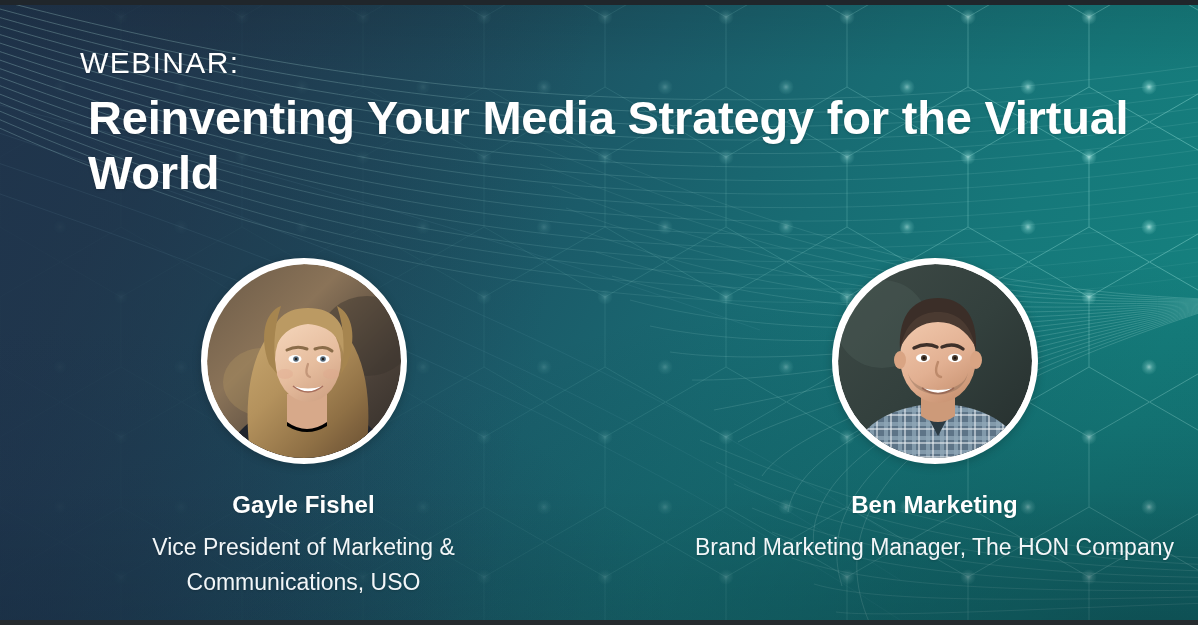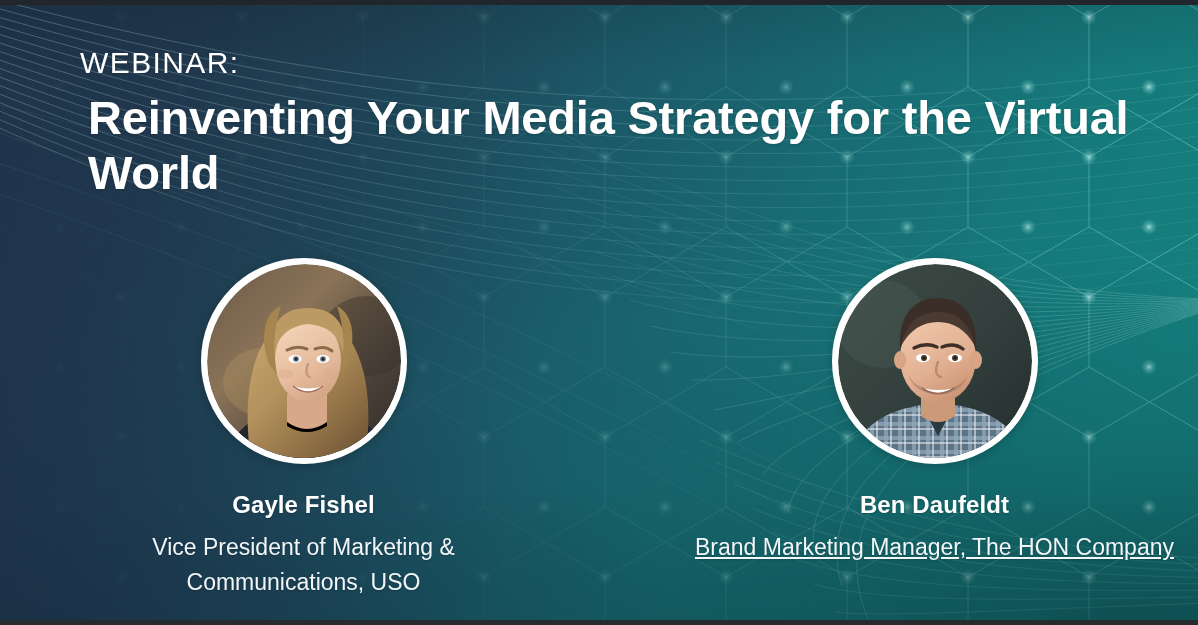--- a/index.html
+++ b/index.html
@@ -142,21 +142,21 @@
   }
   .speaker-role {
     color: #f2f6f8;
     font-size: 23px;
     font-weight: 400;
     line-height: 35px;
     margin: 8px;
     max-width: 470px;
     text-shadow: 0 1px 2px rgba(0,0,0,0.18);
   }
-  .speaker-right .speaker-role { max-width: 500px; text-decoration: underline; }
+  .speaker-right .speaker-role { max-width: 500px; }
 </style>
 </head>
 <body>
 
 <div id="banner">
 
   <div class="bg-layer bg-gradient-base"></div>
   <div class="bg-layer bg-gradient-left"></div>
 
   <svg class="bg-svg" viewBox="0 0 1198 625" preserveAspectRatio="none" aria-hidden="true">
@@ -495,21 +495,21 @@
               <path d="M100 98 q-5 13 3 15" stroke="#bd8a6b" stroke-width="2.4" fill="none" stroke-linecap="round"></path>
 
               <path d="M70 108 C 74 138, 126 138, 130 108 C 126 132, 74 132, 70 108 Z" fill="#6a5547" opacity="0.30"></path>
 
               <path d="M84 124 q16 10 32 0 q-16 4 -32 0 Z" fill="#ffffff"></path>
               <path d="M84 124 q16 11 32 0" stroke="#9a6a56" stroke-width="1.6" fill="none"></path>
             </g>
           </svg>
         </div>
       </div>
-      <p class="speaker-name">Ben Daufeldt</p>
+      <p class="speaker-name">Ben Marketing</p>
       <p class="speaker-role">Brand Marketing Manager, The HON Company</p>
     </div>
 
   </div>
 
   <div class="edge-strip top"></div>
   <div class="edge-strip bottom"></div>
 </div>
 
 </body></html>

